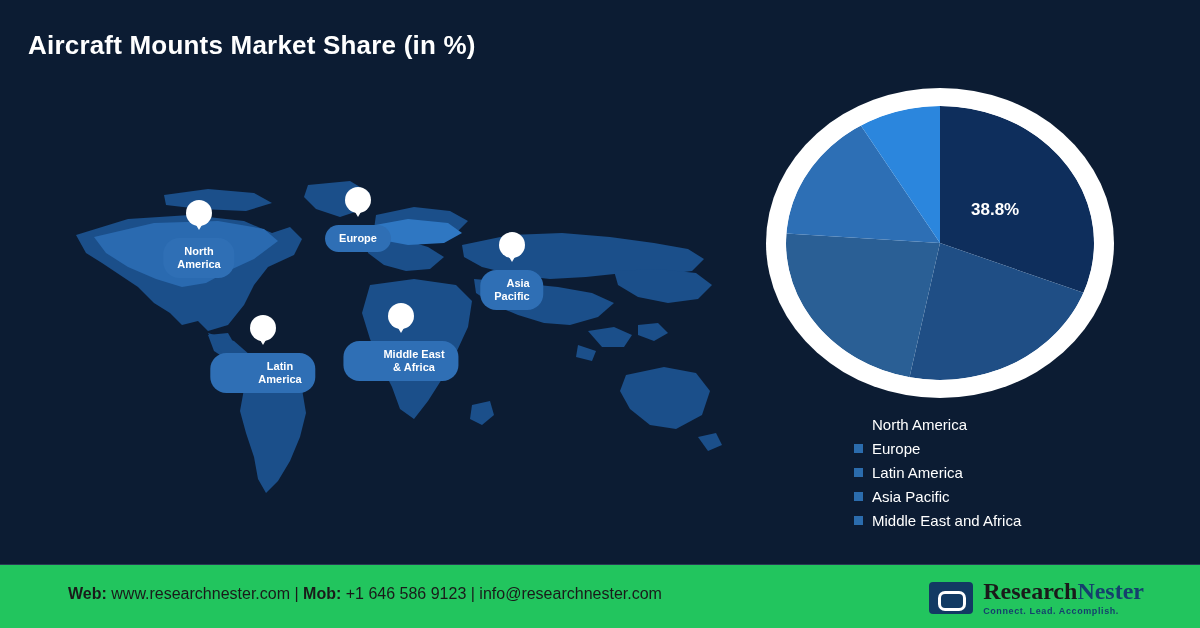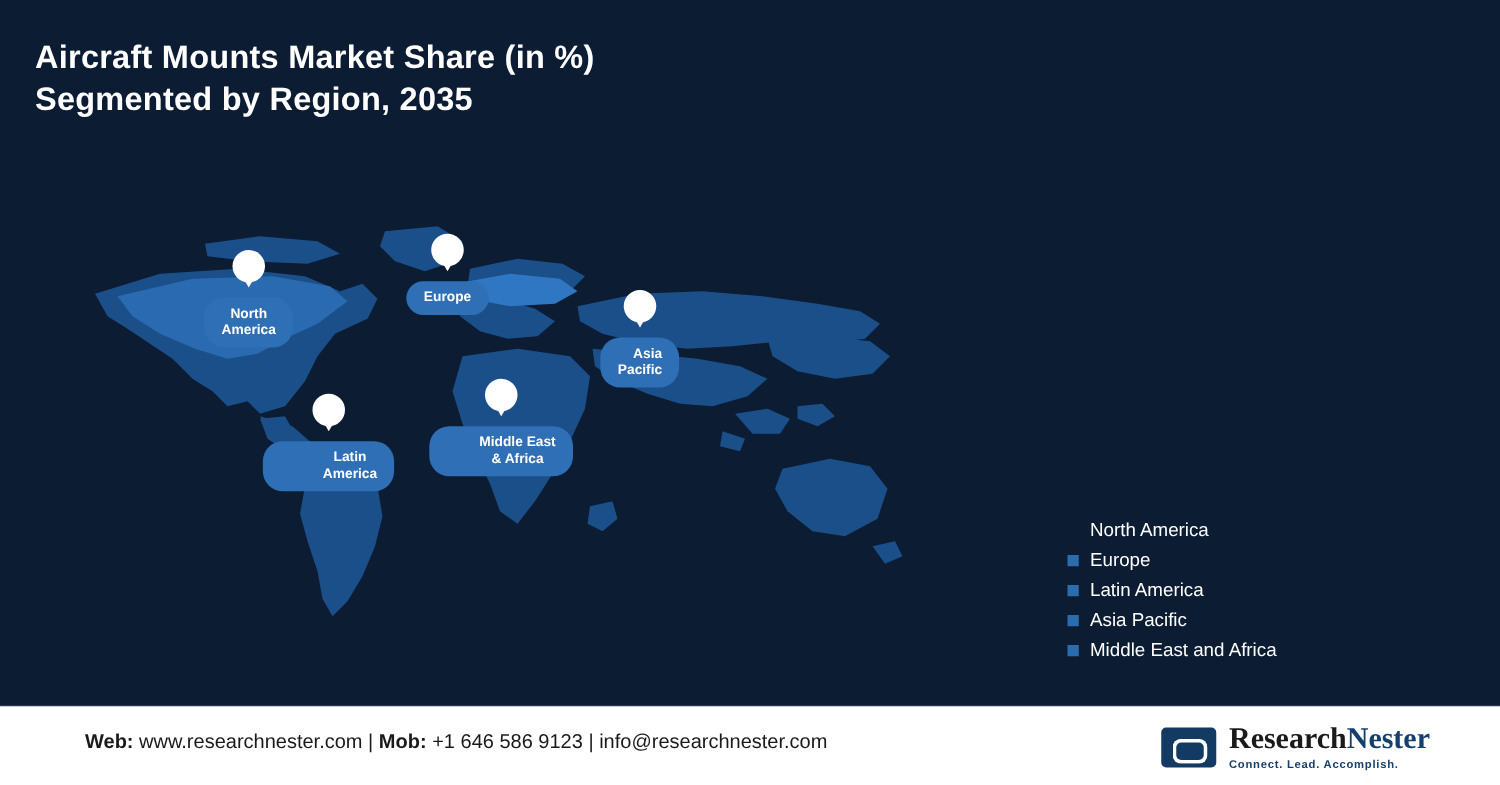--- a/index.html
+++ b/index.html
@@ -66,21 +66,21 @@
   .legend-row{display:flex;align-items:center;height:24px;}
   .legend-swatch{width:9px;height:9px;margin-right:9px;flex:0 0 auto;}
   .legend-text{color:#ffffff;font-size:15px;}
   .legend-row.first .legend-swatch{background:transparent;}
 
   
   .divider{
     position:absolute;left:0;top:564px;width:1200px;height:1px;background:#2a3b55;
   }
   .footer{
-    position:absolute;left:0;top:565px;width:1200px;height:63px;background:#ffffff;text-decoration:underline;
+    position:absolute;left:0;top:565px;width:1200px;height:63px;background:#22c55e;text-decoration:underline;
   }
   .footer-text{
     position:absolute;left:68px;top:20px;color:#1a1a1a;font-size:16px;
   }
   .footer-text b{font-weight:bold;}
   .brand{position:absolute;right:56px;top:14px;display:flex;align-items:center;}
   .brand-mark{
     width:44px;height:32px;background:#123a63;border-radius:4px;margin-right:10px;
     position:relative;
   }
@@ -102,21 +102,20 @@
     margin-top:3px;font-family:"Liberation Sans", sans-serif;
   }
 </style>
 </head>
 <body>
 
 <div class="canvas">
 
   <div class="title">
     <span>Aircraft Mounts Market Share (in %)</span>
-    <span>Segmented by Region, 2035</span>
   </div>
 
   <div class="map">
     <svg width="680" height="330" viewBox="0 0 680 330" xmlns="http://www.w3.org/2000/svg" aria-hidden="true">
       <g fill="#1b4f8a">
 
         <path d="M18,60 L70,44 L132,40 L186,46 L214,58 L232,52 L244,64 L236,80 L210,92 L196,110 L186,130 L170,150 L150,156 L140,146 L124,150 L112,138 L96,128 L80,112 L62,100 L44,88 L28,78 Z"></path>
         <path d="M106,20 L150,14 L196,18 L214,28 L188,36 L142,34 L108,30 Z"></path>
         <path d="M150,160 L170,158 L178,172 L168,184 L156,176 Z"></path>
 
@@ -184,20 +183,40 @@
 
     <div class="pin" style="left:330px;top:128px;">
       <div class="dot"></div>
       <div class="label" style="top:38px;padding-left:40px;">
         <span>Middle East</span><br>
         <span>&amp; Africa</span>
       </div>
     </div>
   </div>
 
+  <div class="pie-wrap">
+    <div class="pie-ring"></div>
+    <div class="pie">
+      <svg width="308" height="274" viewBox="0 0 100 100" preserveAspectRatio="none" aria-hidden="true">
+        <g transform="translate(50,50)">
+
+          <path d="M0,0 L0,-50 A50,50 0 0,1 46.6,18.2 Z" fill="#0e2e5c"></path>
+
+          <path d="M0,0 L46.6,18.2 A50,50 0 0,1 -9.9,49.0 Z" fill="#1f4e85"></path>
+
+          <path d="M0,0 L-9.9,49.0 A50,50 0 0,1 -49.9,-3.5 Z" fill="#2a5f95"></path>
+
+          <path d="M0,0 L-49.9,-3.5 A50,50 0 0,1 -25.7,-42.9 Z" fill="#2d6fb5"></path>
+
+          <path d="M0,0 L-25.7,-42.9 A50,50 0 0,1 0,-50 Z" fill="#2b86dd"></path>
+        </g>
+      </svg>
+    </div>
+    <div class="pie-label">38.8%</div>
+  </div>
 
   <div class="legend">
     <div class="legend-row first">
       <span class="legend-swatch"></span>
       <span class="legend-text">North America</span>
     </div>
     <div class="legend-row">
       <span class="legend-swatch" style="background:#2b6cad;"></span>
       <span class="legend-text">Europe</span>
     </div>

